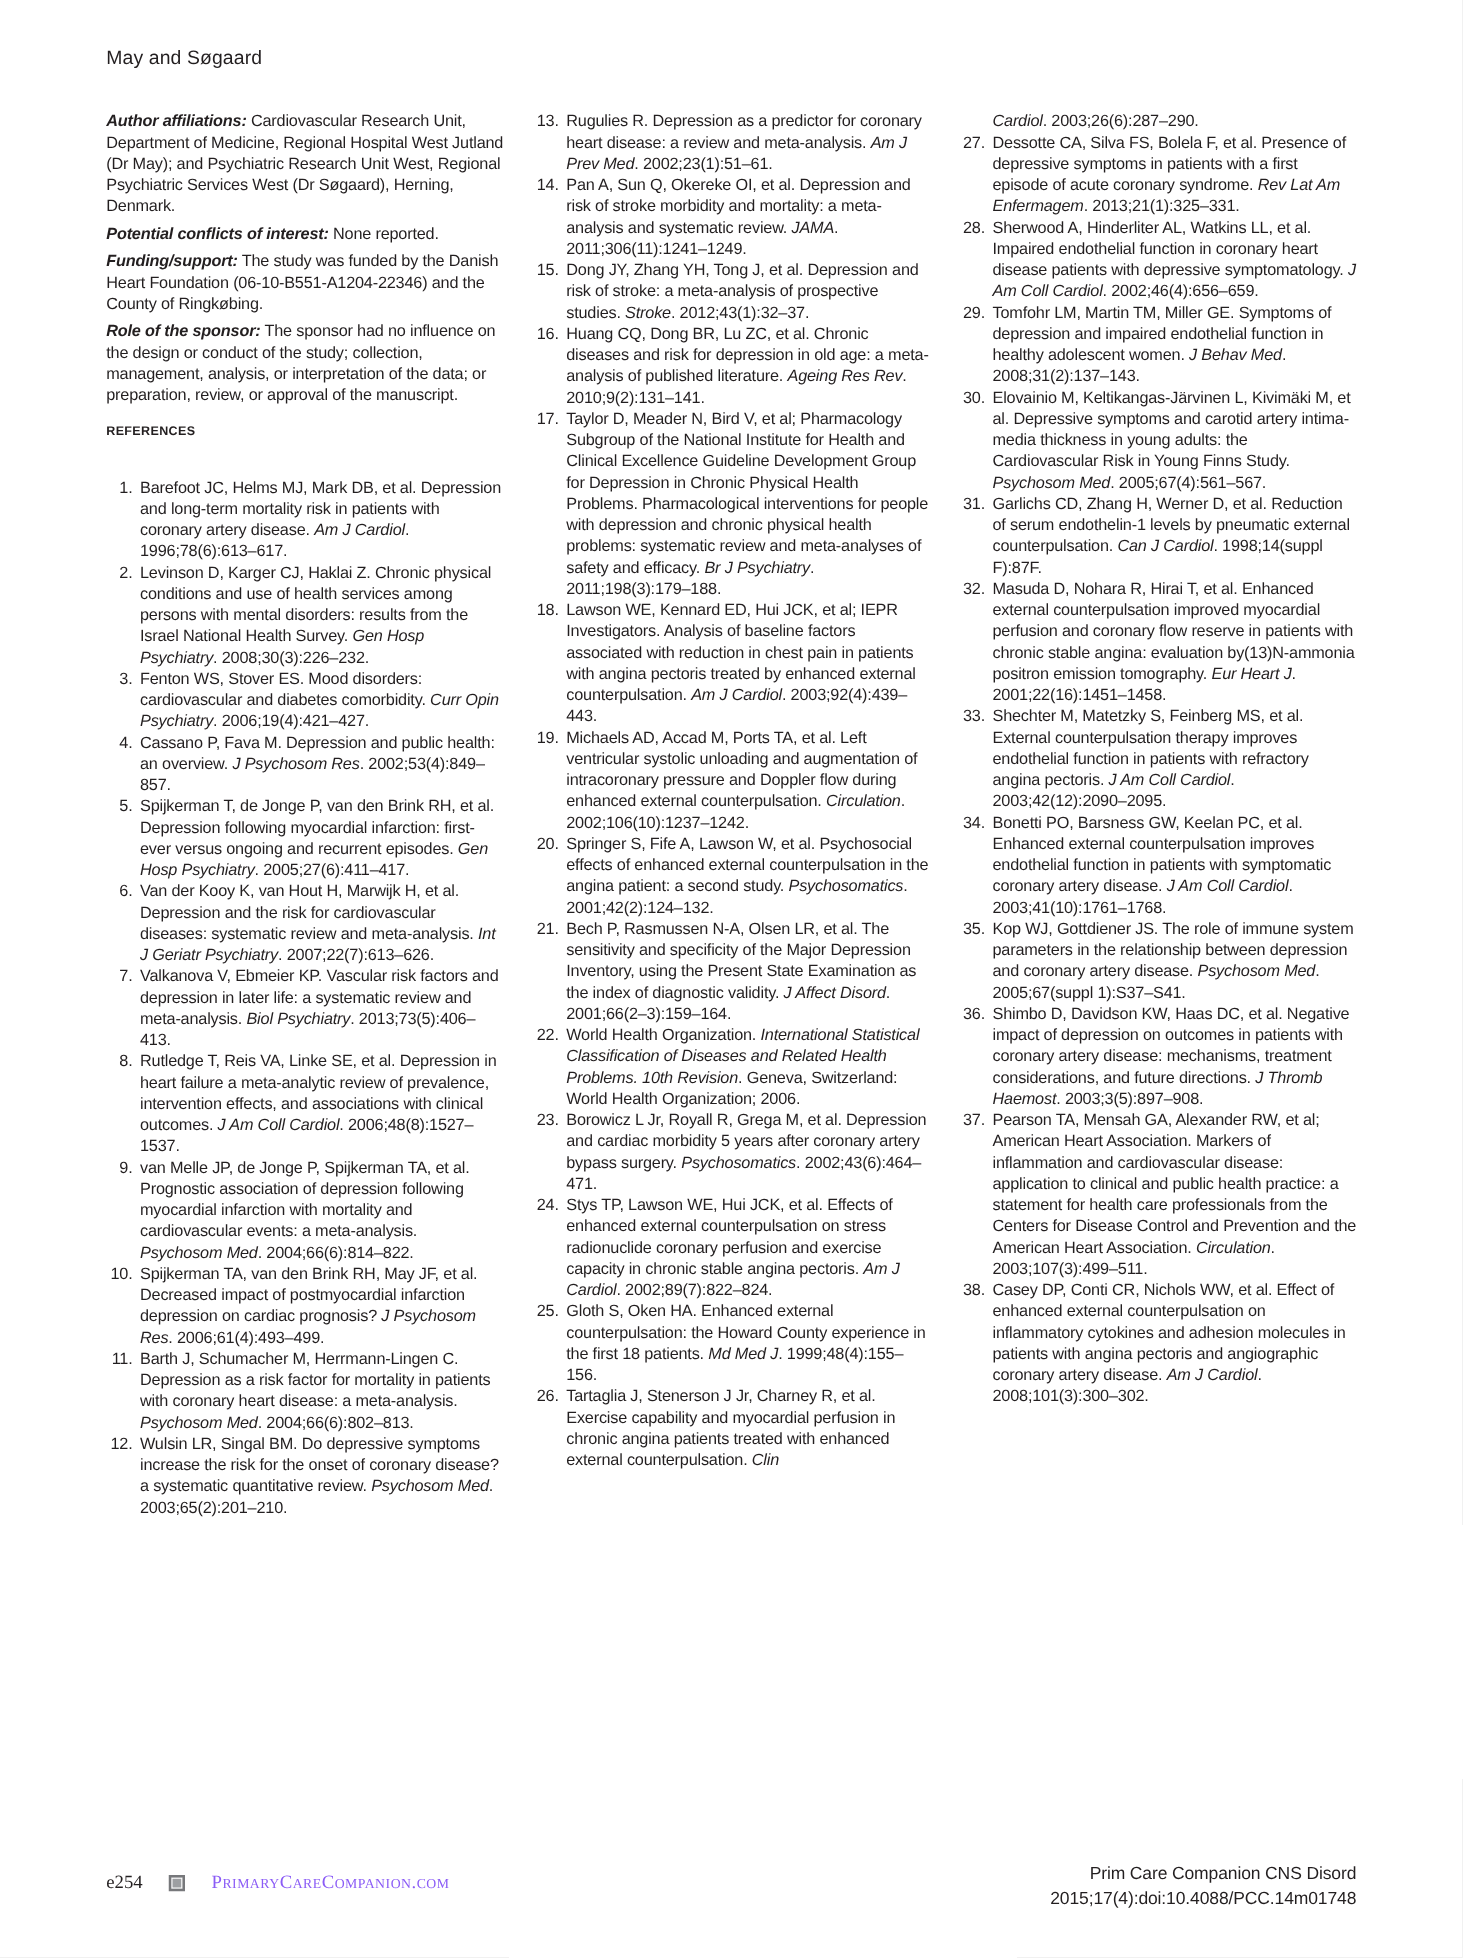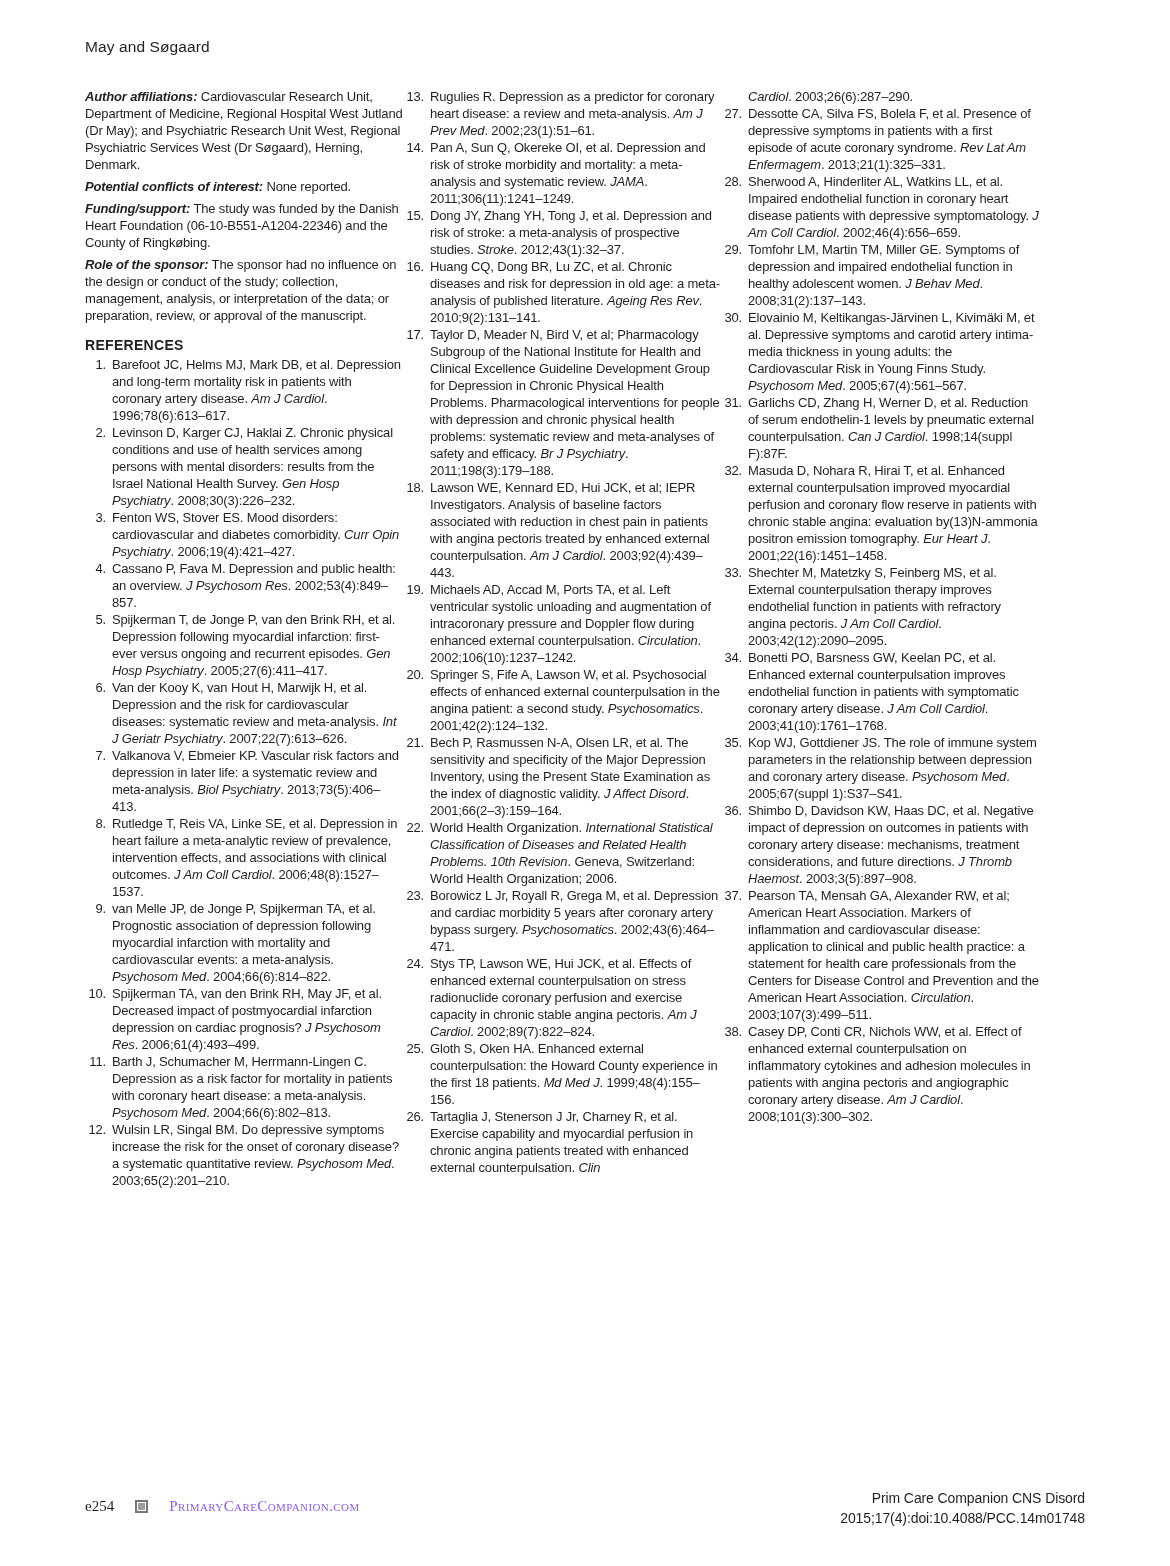--- a/index.html
+++ b/index.html
@@ -19,32 +19,33 @@
     top: 38px;
     font-size: 15.5px;
     letter-spacing: 0.1px;
   }
   .columns {
     position: absolute;
     left: 85px;
     top: 88px;
     width: 1000px;
     display: flex;
+    gap: 23px;
     font-size: 13px;
     line-height: 17px;
     letter-spacing: -0.15px;
   }
   .col { width: 318px; flex: 0 0 318px; }
   .fm-para { margin: 0 0 5px 0; }
   .fm-label { font-weight: 700; font-style: italic; }
   .refs-heading {
     font-weight: 700;
-    font-size: 14px;
+    font-size: 10px;
     letter-spacing: 0.3px;
-    margin: 13px 0 2px 0;
+    margin: 13px 0 27px 0;
   }
   .ref-item { position: relative; padding-left: 27px; }
   .ref-num {
     position: absolute;
     left: 0;
     top: 0;
     width: 21px;
     text-align: right;
   }
   .ref-text em { font-style: italic; }

